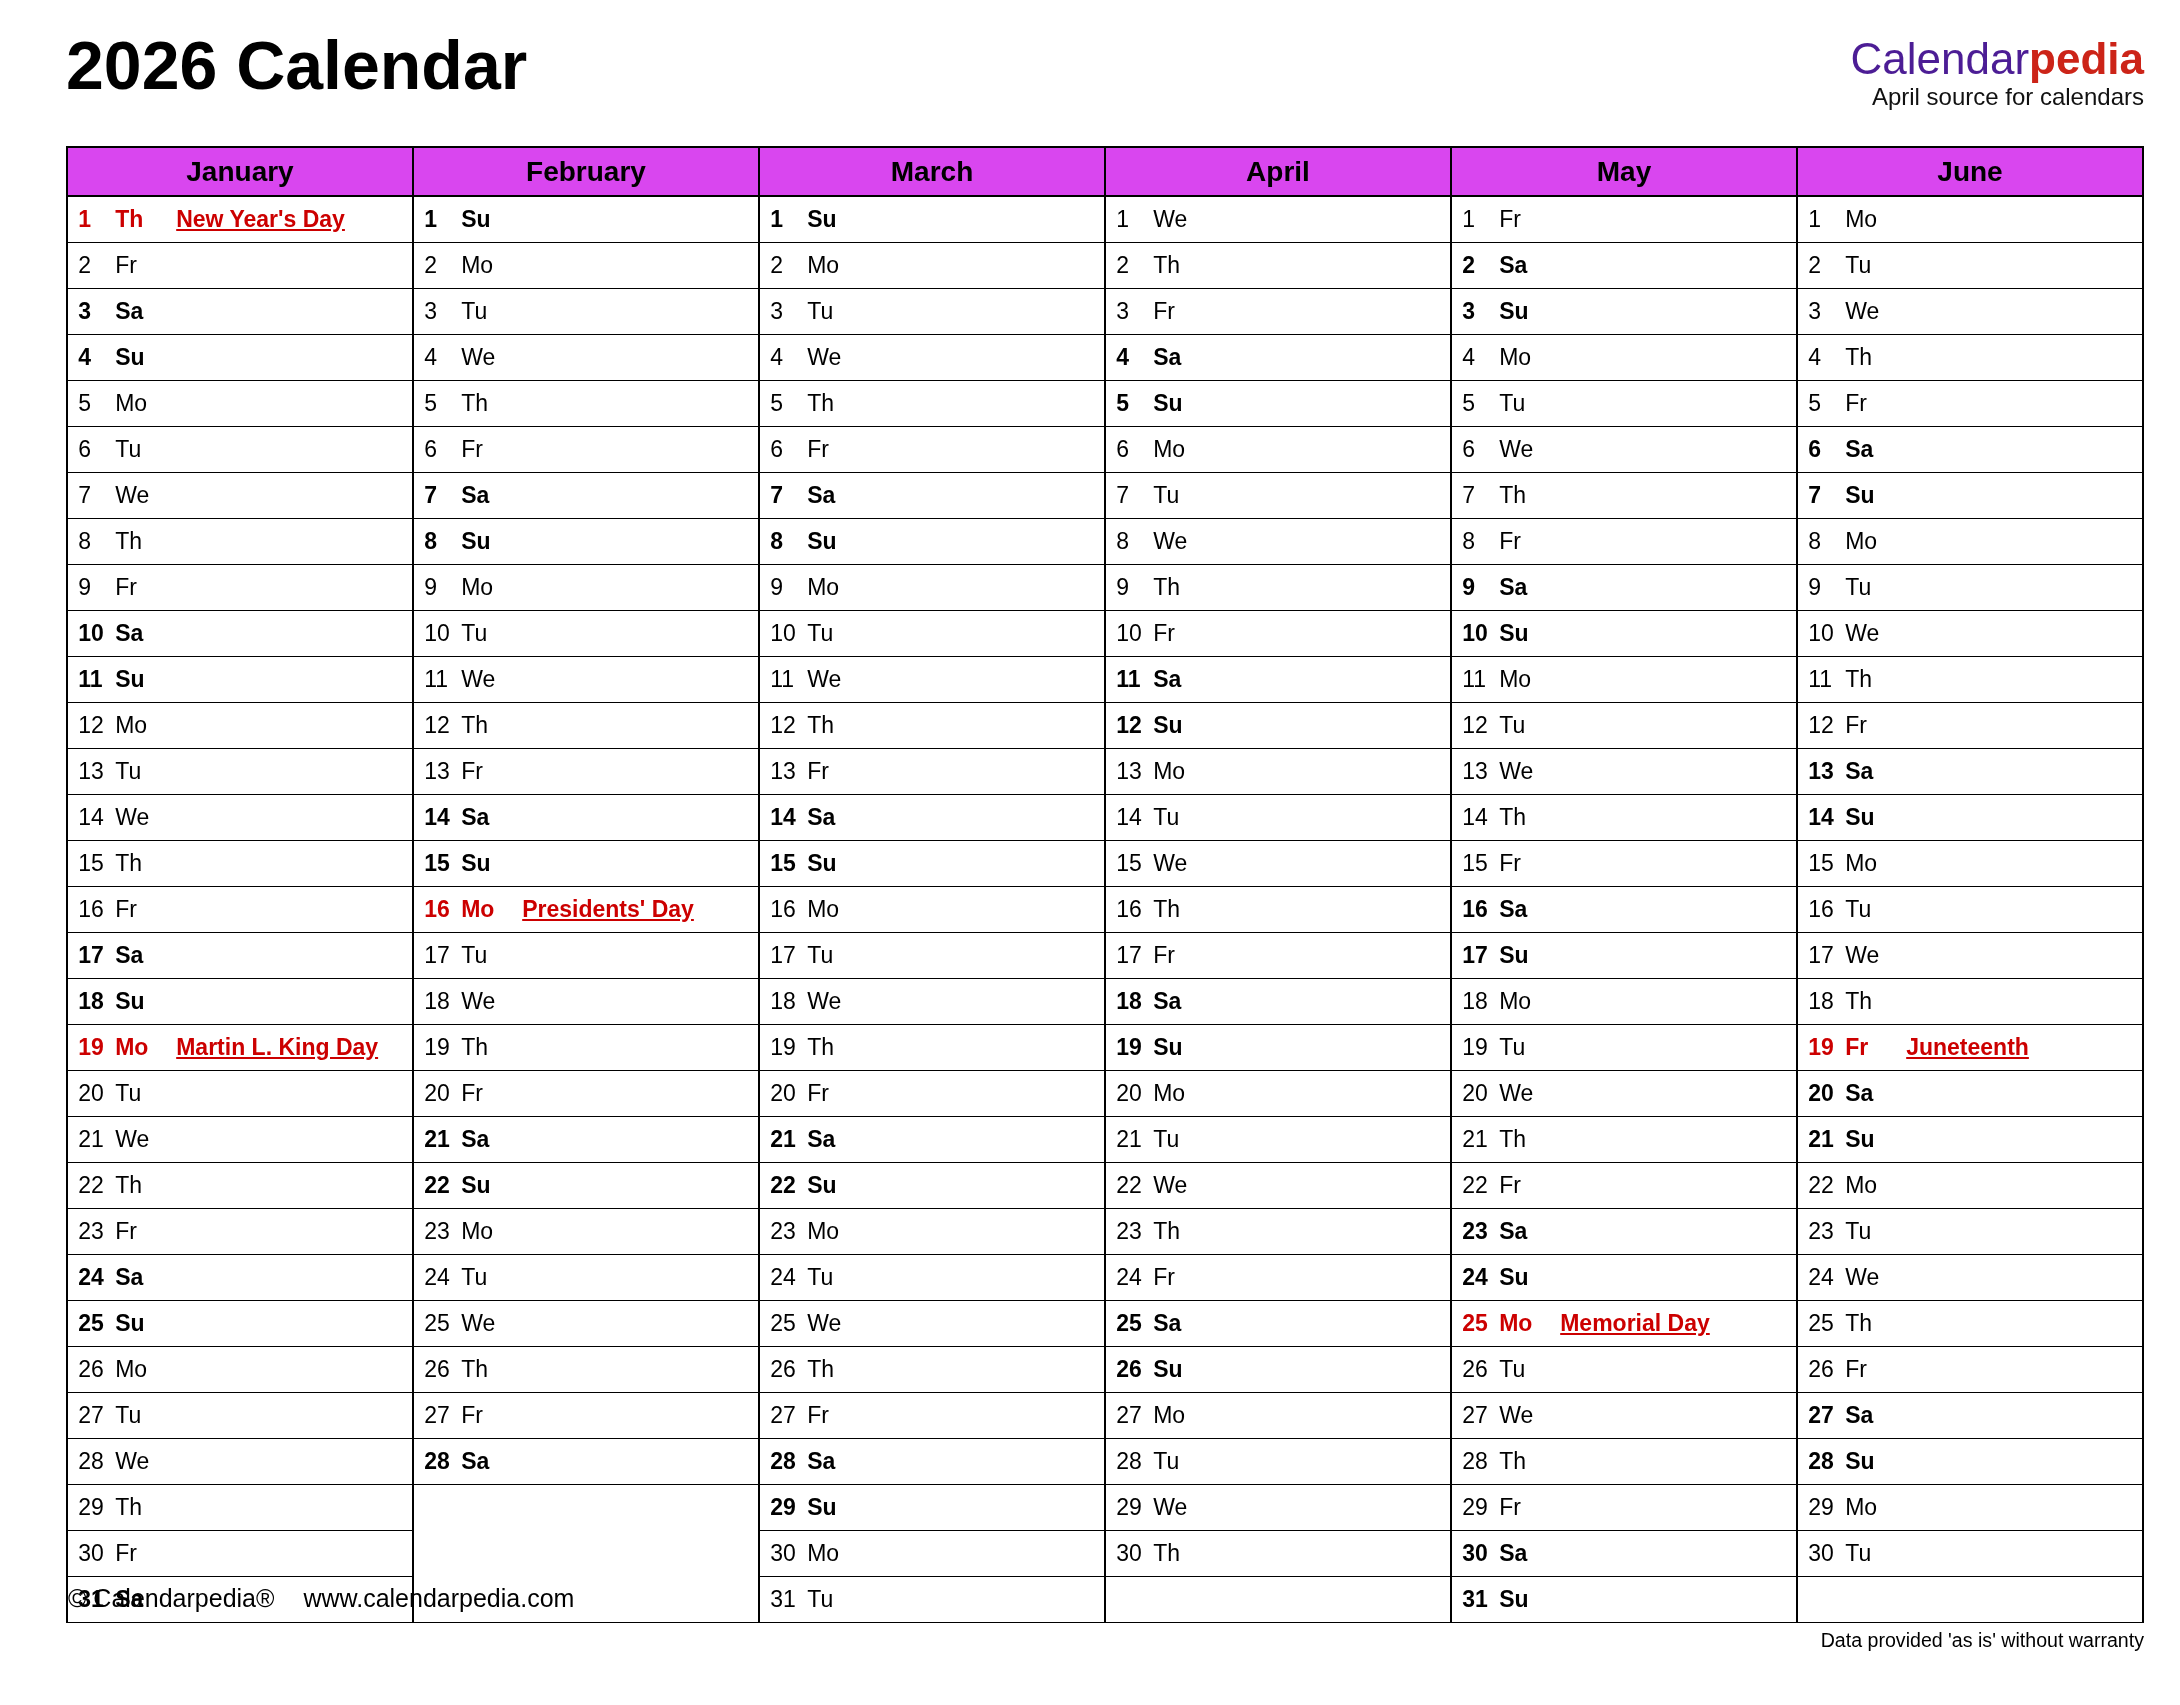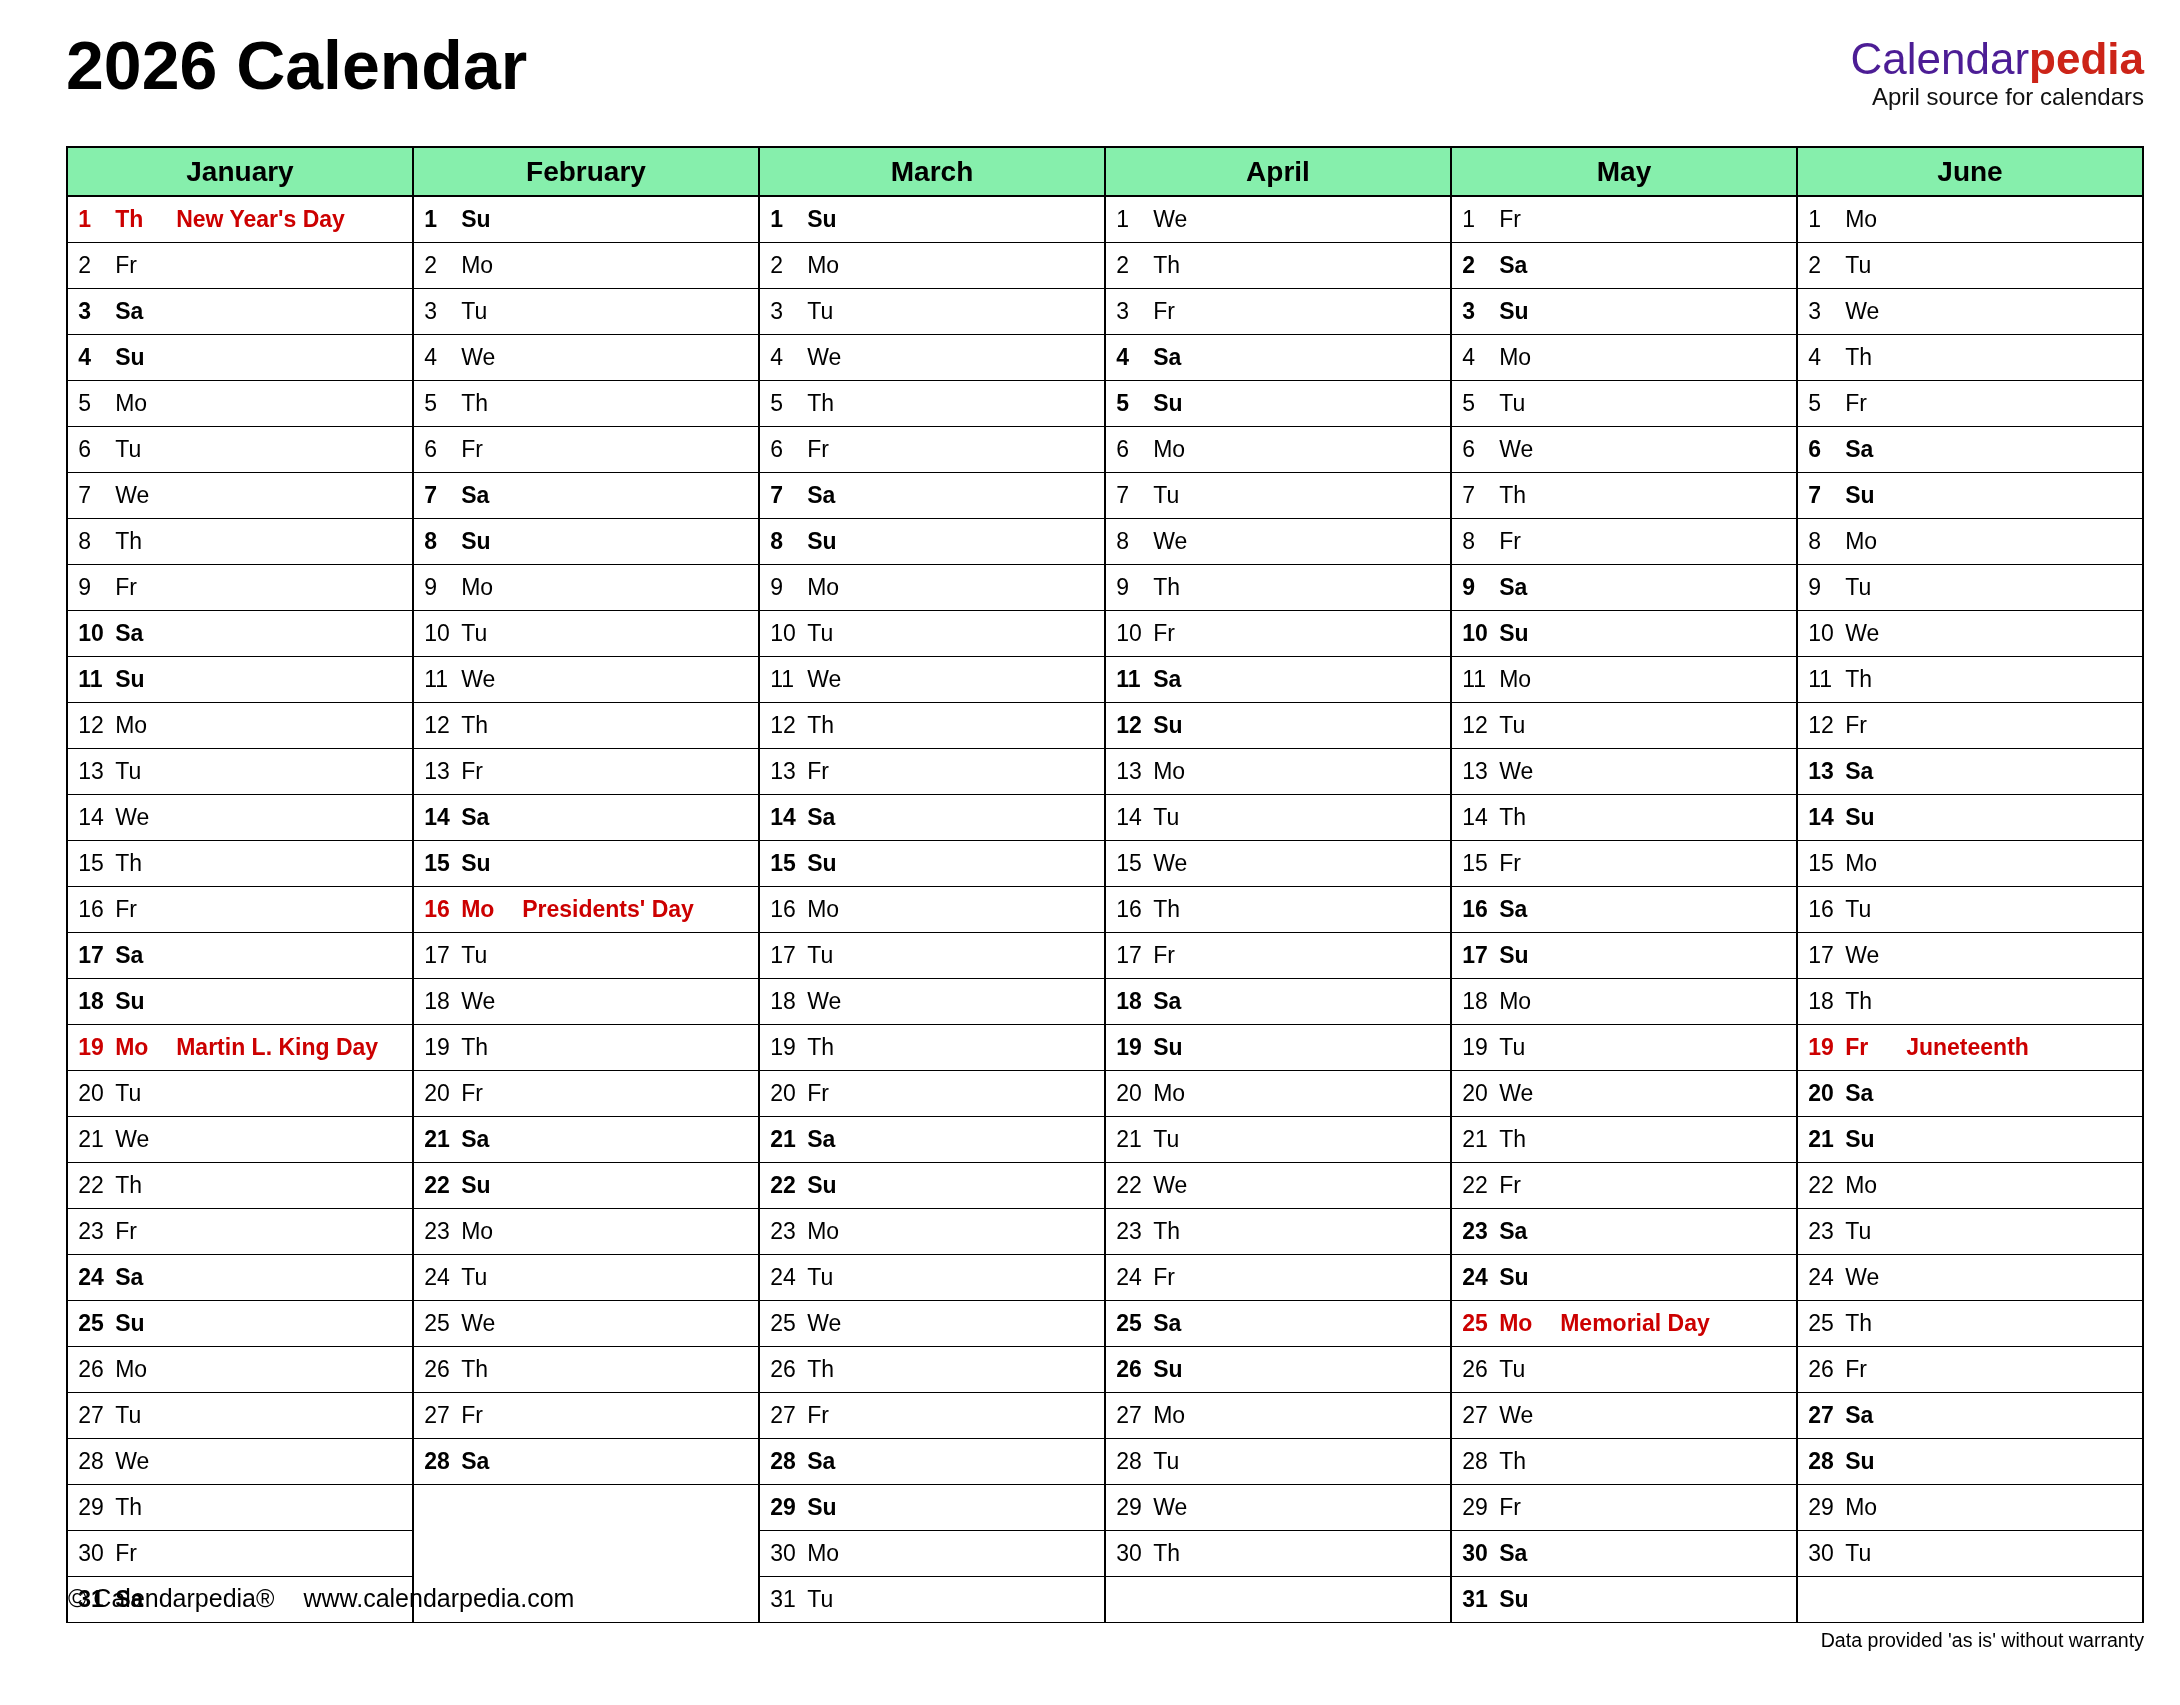--- a/index.html
+++ b/index.html
@@ -20,31 +20,31 @@
   .logo-main{font-size:44px;}
   .logo-main .black{color:#4c1d95;}
   .logo-main .red{color:var(--logo-red);font-weight:bold;}
   .logo-tagline{font-size:24px;color:#111;margin-top:1.7px;}
   table.cal{
     position:absolute;left:66px;top:146px;width:2078px;
     border-collapse:collapse;table-layout:fixed;
   }
   table.cal th{
     border:2.6px solid var(--border);
-    height:49px;font-size:28px;font-weight:bold;text-align:center;background:#86efac;
+    height:49px;font-size:28px;font-weight:bold;text-align:center;background:#d946ef;
   }
   table.cal td{
     border:1.7px solid var(--border);
     border-left-width:2.6px;border-right-width:2.6px;
     height:46px;font-size:23px;padding-left:10.2px;vertical-align:middle;
     background:#fff;white-space:nowrap;overflow:hidden;
   }
   td.sat{background:var(--sat);font-weight:bold;}
   td.sun{background:var(--sun);font-weight:bold;}
-  td.holiday{background:var(--holiday-bg);font-weight:bold;color:var(--holiday-text);}
+  td.holiday{background:var(--holiday-bg);font-weight:bold;color:var(--holiday-text);text-decoration:underline;}
   td.empty{background:var(--empty);}
   .d{display:inline-block;width:37px;}
   .w{display:inline-block;width:61px;}
   .footer-left{
     position:absolute;left:68px;top:1584px;font-size:25px;
   }
   .footer-left .gap{display:inline-block;width:29px;}
   .footer-right{
     position:absolute;right:37px;top:1629px;font-size:19.6px;
   }

